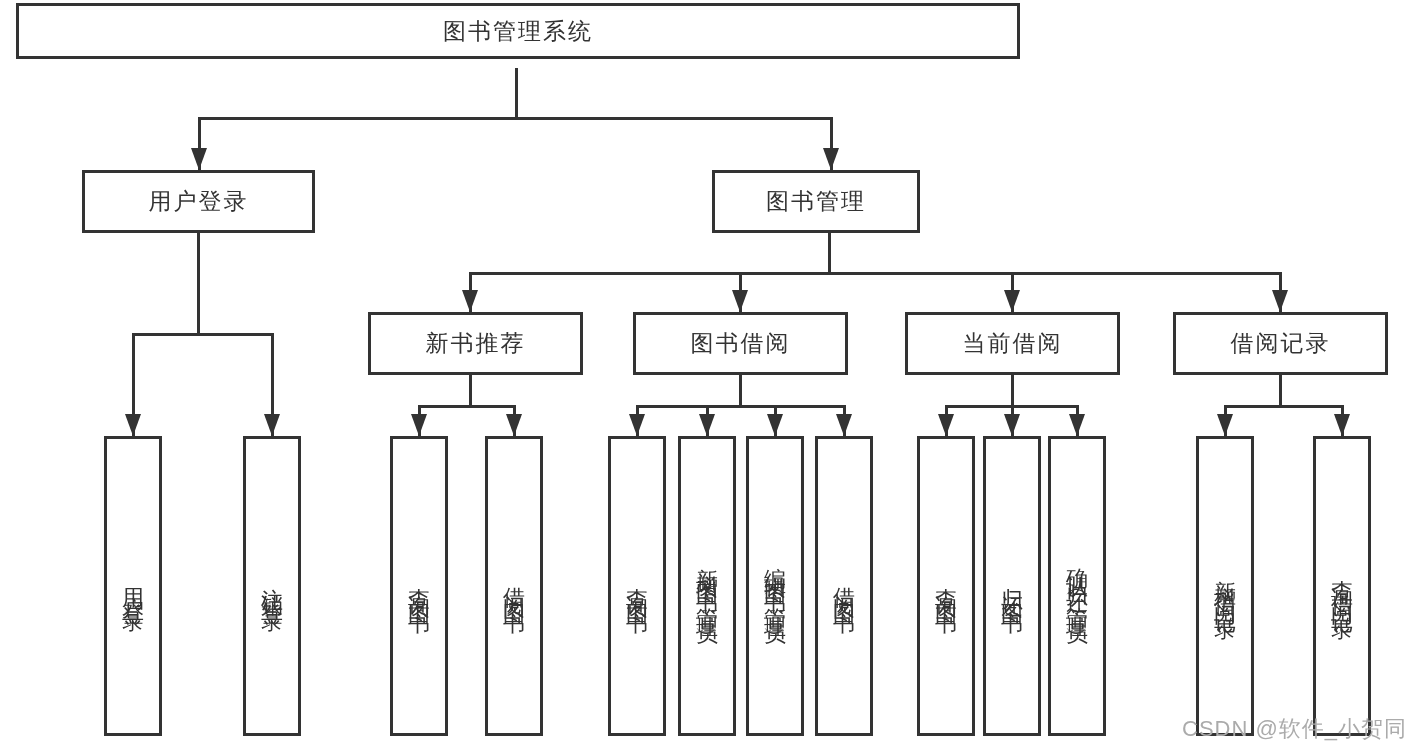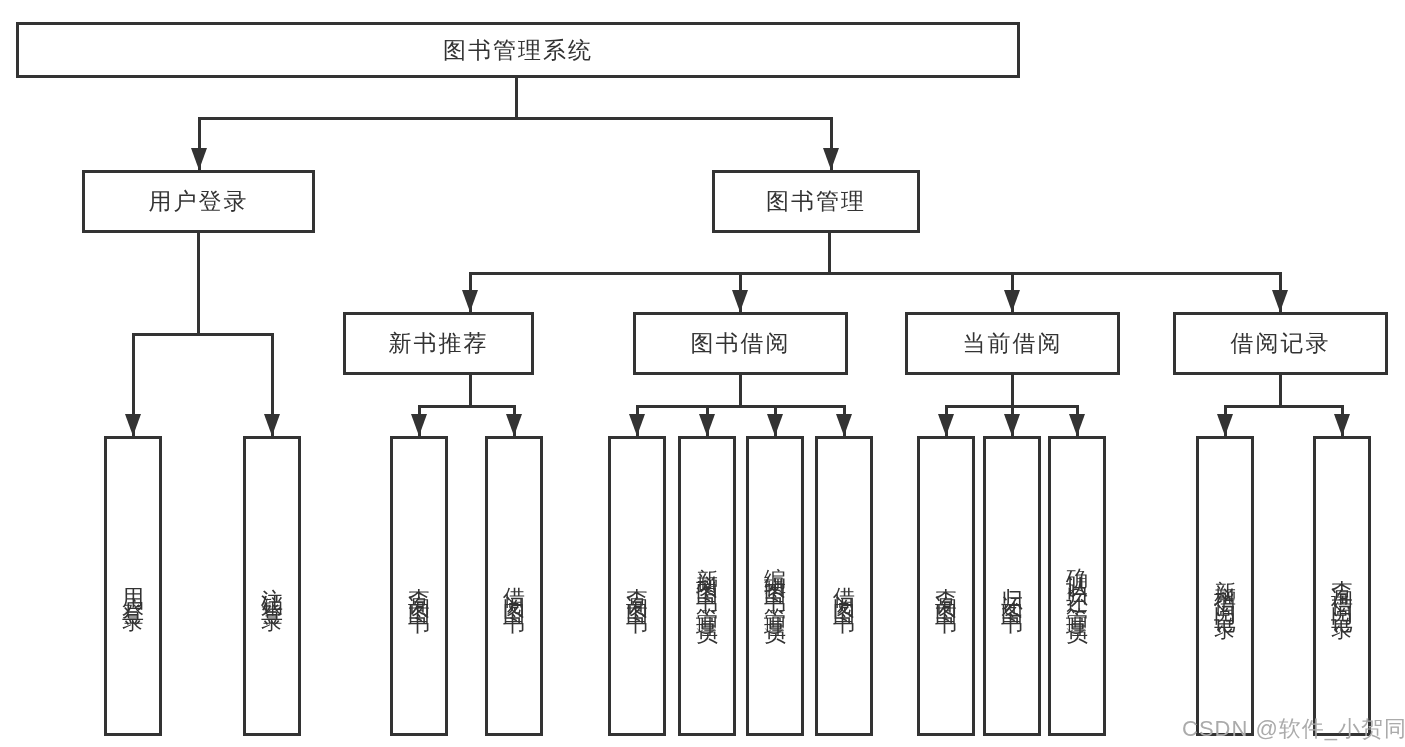--- a/index.html
+++ b/index.html
@@ -70,32 +70,32 @@
     letter-spacing: 1px;
     z-index: 4;
     white-space: nowrap;
   }
 </style>
 </head>
 <body>
 
 <div id="canvas">
 
-  <div class="node h" style="left:16px;top:22px;width:1004px;height:56px">
+  <div class="node h" style="left:16px;top:3px;width:1004px;height:56px">
     <span>图书管理系统</span>
   </div>
 
   <div class="node h" style="left:82px;top:170px;width:233px;height:63px">
     <span>用户登录</span>
   </div>
   <div class="node h" style="left:712px;top:170px;width:208px;height:63px">
     <span>图书管理</span>
   </div>
 
-  <div class="node h" style="left:343px;top:312px;width:191px;height:63px">
+  <div class="node h" style="left:368px;top:312px;width:215px;height:63px">
     <span>新书推荐</span>
   </div>
   <div class="node h" style="left:633px;top:312px;width:215px;height:63px">
     <span>图书借阅</span>
   </div>
   <div class="node h" style="left:905px;top:312px;width:215px;height:63px">
     <span>当前借阅</span>
   </div>
   <div class="node h" style="left:1173px;top:312px;width:215px;height:63px">
     <span>借阅记录</span>

